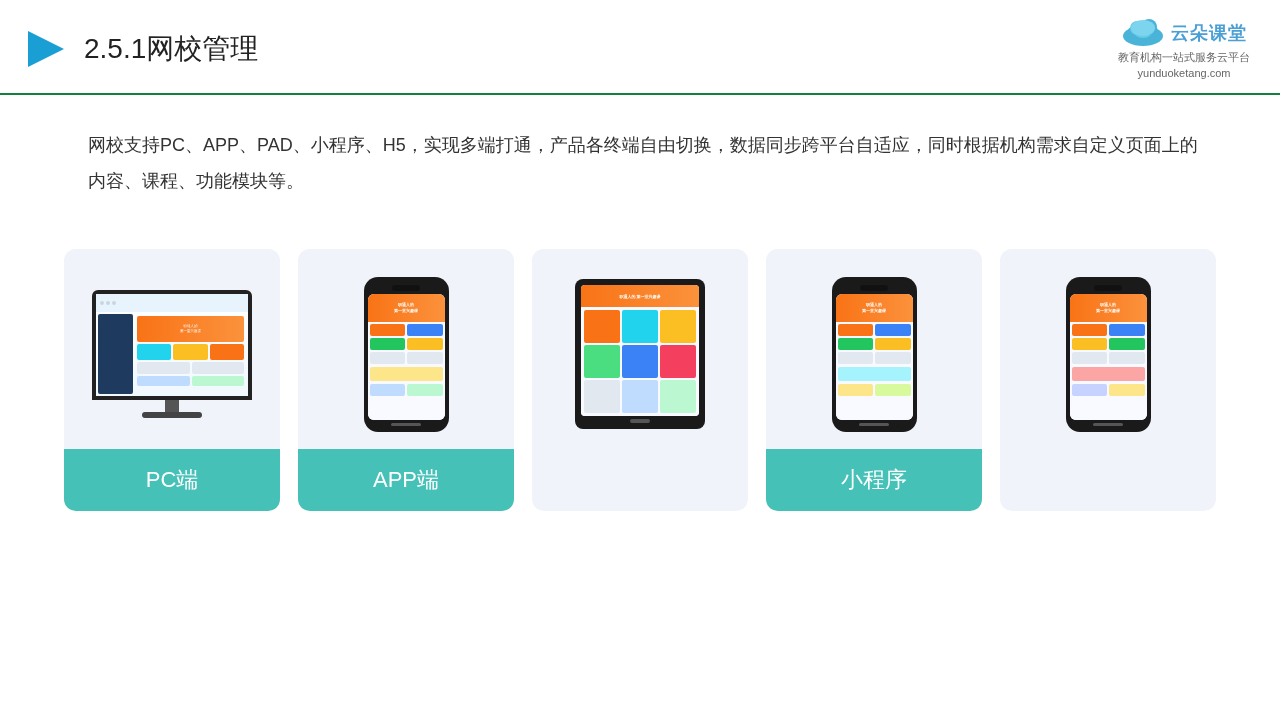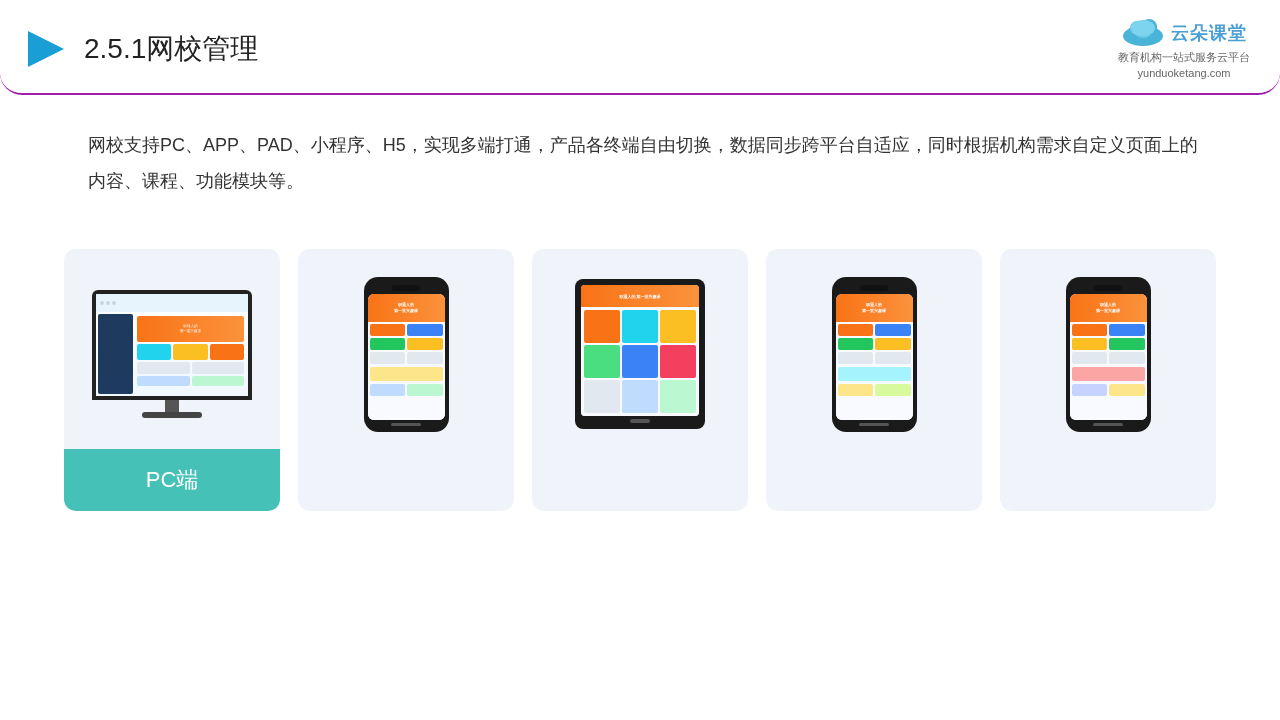--- a/index.html
+++ b/index.html
@@ -11,22 +11,21 @@
       overflow: hidden;
       position: relative;
     }
 
     
     .header {
       display: flex;
       align-items: center;
       justify-content: space-between;
       padding: 18px 30px 14px 20px;
-      border-bottom: 2px solid #a21caf;
-      border-radius: 22px;
+      border-bottom: 2px solid #15803d;
     }
     .header-left {
       display: flex;
       align-items: center;
       gap: 16px;
     }
     .logo-arrow {
       width: 48px;
       height: 48px;
     }
@@ -401,20 +400,21 @@
               <div class="phone-row">
                 <div class="phone-cell" style="background:#bfdbfe;"></div>
                 <div class="phone-cell" style="background:#bbf7d0;"></div>
               </div>
             </div>
           </div>
           <div class="phone-home-bar"></div>
         </div>
       </div>
     </div>
+    <div class="device-label">APP端</div>
   </div>
 
   <div class="device-card">
     <div class="device-preview">
       <div class="tablet-mockup">
         <div class="tablet-body">
           <div class="tablet-screen">
             <div class="tablet-top-bar" style="display:flex;align-items:center;justify-content:center;">
               <div style="font-size:4px;color:#fff;font-weight:bold;">职通人的 第一堂兴趣课</div>
             </div>
@@ -462,20 +462,21 @@
               <div class="phone-row">
                 <div class="phone-cell" style="background:#fde68a;"></div>
                 <div class="phone-cell" style="background:#d9f99d;"></div>
               </div>
             </div>
           </div>
           <div class="phone-home-bar"></div>
         </div>
       </div>
     </div>
+    <div class="device-label">小程序</div>
   </div>
 
   <div class="device-card">
     <div class="device-preview">
       <div class="phone-mockup">
         <div class="phone-body">
           <div class="phone-notch"></div>
           <div class="phone-screen">
             <div class="phone-screen-top">
               <div class="phone-screen-top-text">职通人的<br>第一堂兴趣课</div>

